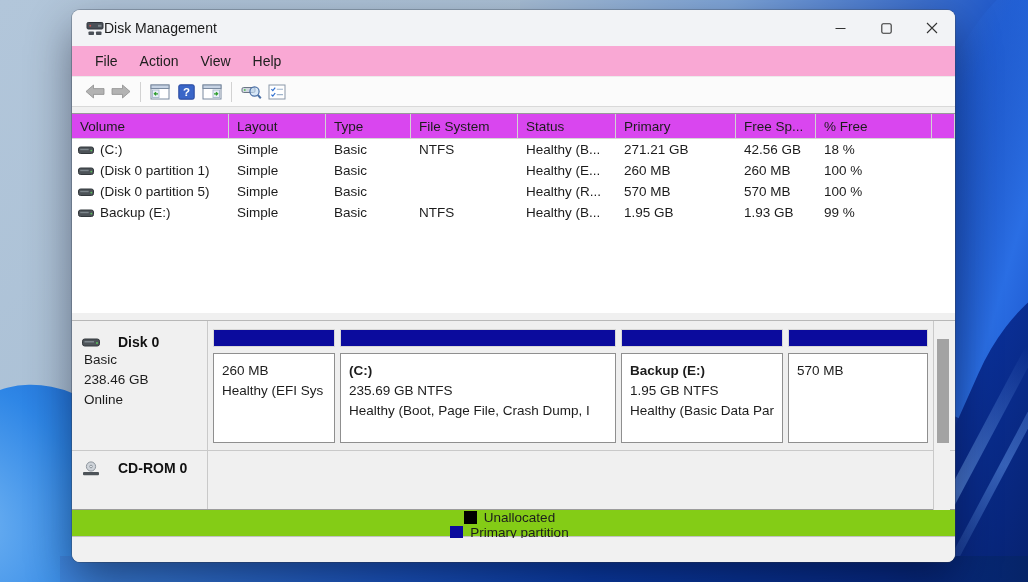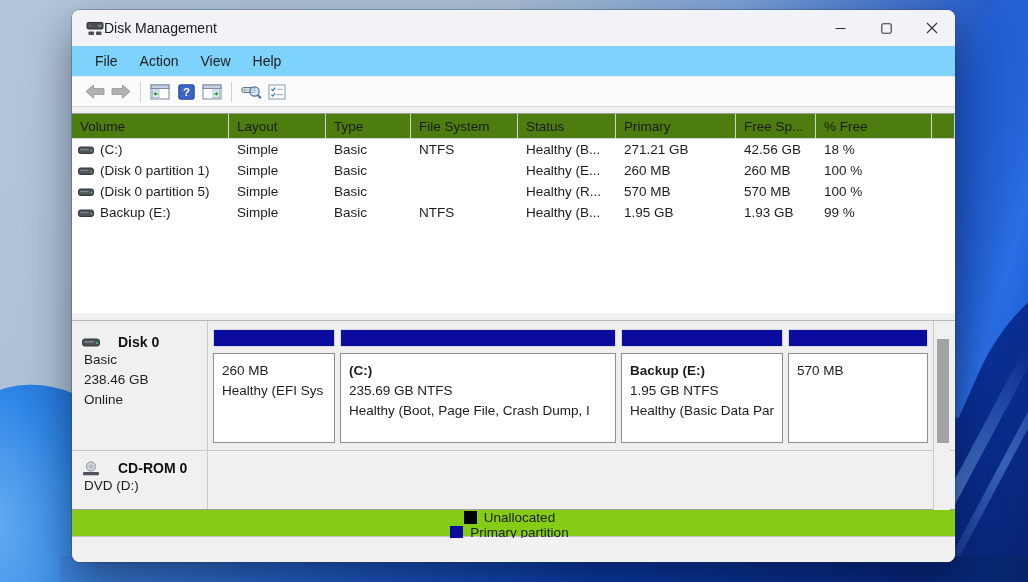--- a/index.html
+++ b/index.html
@@ -33,34 +33,34 @@
     background:#f0f0f0; border-radius:8px; overflow:hidden;
     box-shadow:0 18px 45px rgba(0,0,20,.45), 0 0 0 1px rgba(70,80,95,.35); }
 
   .titlebar { position:absolute; left:0; top:0; right:0; height:36px; background:#f2f3f6;
     display:flex; align-items:center; }
   .app-icon { margin-left:14px; display:flex; }
   .title-text { font-size:14px; color:#1b1b1b; }
   .win-controls { margin-left:auto; display:flex; height:100%; }
   .win-btn { width:46px; height:100%; display:flex; align-items:center; justify-content:center; }
 
-  .menubar { position:absolute; left:0; top:36px; right:0; height:31px; background:#7dd3fc;
+  .menubar { position:absolute; left:0; top:36px; right:0; height:31px; background:#f9a8d4;
     border-bottom:1px solid #ececec; display:flex; align-items:center; padding-left:12px; }
   .menu-item { font-size:14px; color:#202020; padding:4px 11px; border-radius:4px; }
 
   .toolbar { position:absolute; left:0; top:67px; right:0; height:30px; background:#fbfbfb;
     border-bottom:1px solid #d9d9d9; display:flex; align-items:center; padding-left:10px; }
   .tb-btn { width:26px; height:24px; display:flex; align-items:center; justify-content:center; border-radius:3px; }
   .tb-sep { width:1px; height:20px; background:#d2d2d2; margin:0 6px; }
 
   
   .list-panel { position:absolute; left:0; top:103px; right:0; height:200px; background:#ffffff;
     border-top:1px solid #999; }
   .lp-grid { display:grid; grid-template-columns:157px 97px 85px 107px 98px 120px 80px 116px 1fr; }
-  .lp-header { height:25px; background:#4d7c0f; border-bottom:1px solid #d6d6d6; }
+  .lp-header { height:25px; background:#d946ef; border-bottom:1px solid #d6d6d6; }
   .lp-header .hcell { display:flex; align-items:center; padding-left:8px; font-size:13.5px; color:#1c1c1c;
     border-right:1px solid #d2d2d2; overflow:hidden; white-space:nowrap; }
   .lp-row { height:21px; }
   .lp-row .cell { display:flex; align-items:center; padding-left:8px; font-size:13.5px; color:#1c1c1c;
     overflow:hidden; white-space:nowrap; }
   .lp-row .vol-cell { padding-left:6px; gap:6px; }
 
   
   .graph-panel { position:absolute; left:0; top:310px; right:0; height:190px;
     border-top:1px solid #b7b7b7; background:#f0f0f0; }
@@ -340,21 +340,20 @@
       <div class="cdrom-row">
         <div class="info-cell cd-info">
           <div class="info-title">
             <svg width="18" height="15" viewBox="0 0 18 15">
               <circle cx="9" cy="5.5" r="4.6" fill="#cfd4da" stroke="#8c949c"></circle>
               <circle cx="9" cy="5.5" r="1.3" fill="#f2f4f6" stroke="#8c949c"></circle>
               <rect x="1" y="11" width="16" height="3.2" rx="1" fill="#4d5358"></rect>
             </svg>
             <span>CD-ROM 0</span>
           </div>
-          <div class="info-line">DVD (D:)</div>
         </div>
       </div>
 
       <div class="vscroll">
         <div class="vthumb"></div>
       </div>
     </div>
 
     <div class="legend-row">
       <div class="legend-item">

